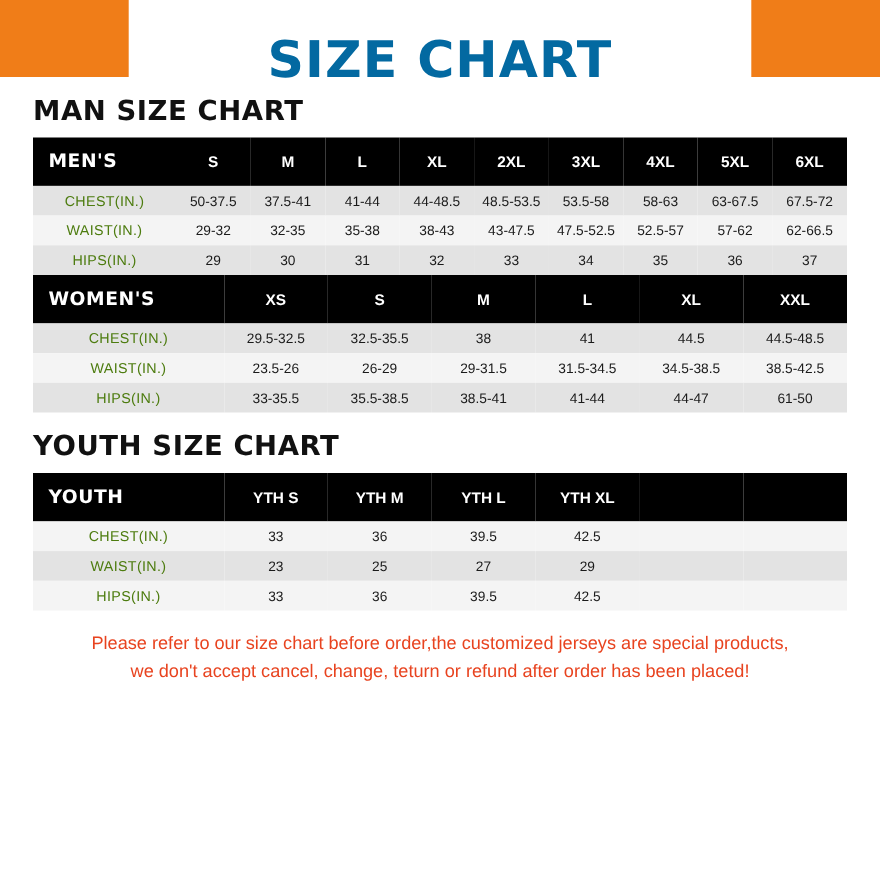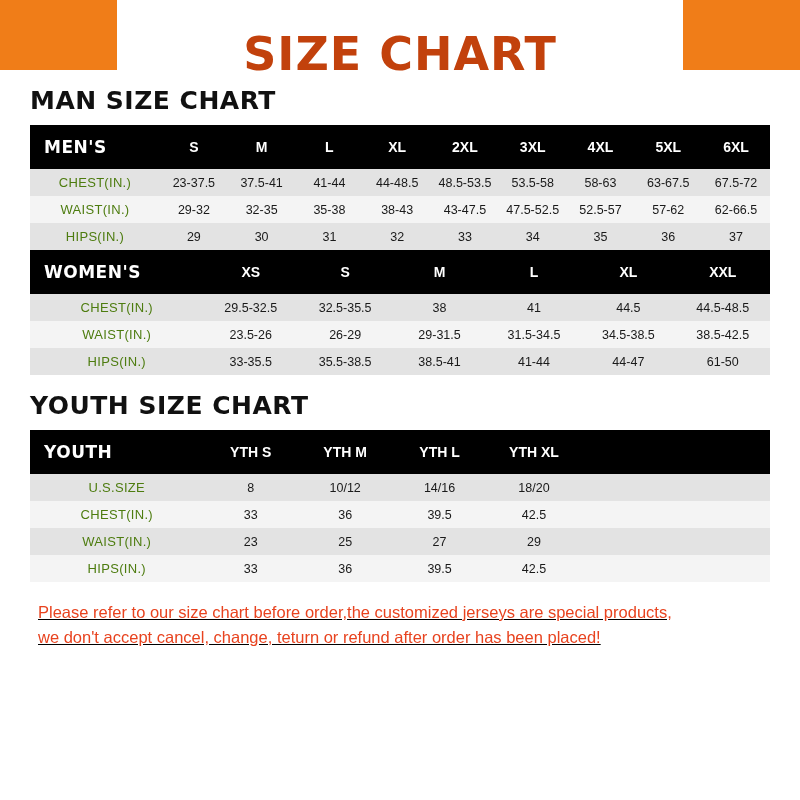--- a/index.html
+++ b/index.html
@@ -35,21 +35,21 @@
     width: 566px;
     display: flex;
     align-items: center;
     justify-content: center;
   }
   .banner-title {
     font-family: "DejaVu Sans", sans-serif;
     font-weight: bold;
     font-size: 46px;
     letter-spacing: 1px;
-    color: #c2410c;
+    color: #0369a1;
     line-height: 1;
     padding-bottom: 4px;
     margin-top: 41px;
   }
   
   .section {
     padding: 0 30px;
   }
   .section-title {
     text-align: left;
@@ -97,21 +97,21 @@
   table.chart tbody td.rowlabel {
     font-size: 13px;
     color: #4d7c0f;
     letter-spacing: 0.3px;
     text-align: center;
   }
   
   .note {
     margin-top: 18px;
     padding: 0 38px;
-    text-decoration: underline;
+    text-align: center;
   }
   .note-line {
     color: #e8431f;
     font-size: 16.5px;
     line-height: 25px;
     font-family: "Liberation Sans", sans-serif;
   }
 </style>
 </head>
 <body>
@@ -137,21 +137,21 @@
           <th style="width:9.33%">2XL</th>
           <th style="width:9.33%">3XL</th>
           <th style="width:9.33%">4XL</th>
           <th style="width:9.33%">5XL</th>
           <th style="width:9.33%">6XL</th>
         </tr>
       </thead>
       <tbody>
         <tr class="odd">
           <td class="rowlabel">CHEST(IN.)</td>
-          <td>23-37.5</td>
+          <td>50-37.5</td>
           <td>37.5-41</td>
           <td>41-44</td>
           <td>44-48.5</td>
           <td>48.5-53.5</td>
           <td>53.5-58</td>
           <td>58-63</td>
           <td>63-67.5</td>
           <td>67.5-72</td>
         </tr>
         <tr class="even">
@@ -235,29 +235,20 @@
           <th class="rowhead" style="width:22%">YOUTH</th>
           <th style="width:13%">YTH S</th>
           <th style="width:13%">YTH M</th>
           <th style="width:13%">YTH L</th>
           <th style="width:13%">YTH XL</th>
           <th style="width:13%"></th>
           <th style="width:13%"></th>
         </tr>
       </thead>
       <tbody>
-        <tr class="odd">
-          <td class="rowlabel">U.S.SIZE</td>
-          <td>8</td>
-          <td>10/12</td>
-          <td>14/16</td>
-          <td>18/20</td>
-          <td></td>
-          <td></td>
-        </tr>
         <tr class="even">
           <td class="rowlabel">CHEST(IN.)</td>
           <td>33</td>
           <td>36</td>
           <td>39.5</td>
           <td>42.5</td>
           <td></td>
           <td></td>
         </tr>
         <tr class="odd">

